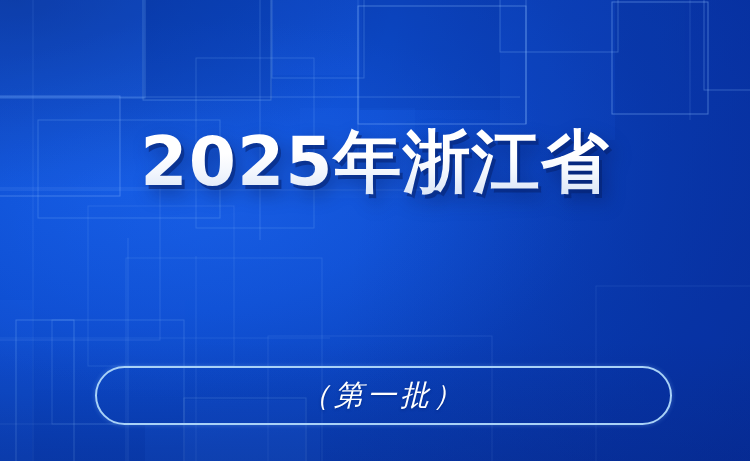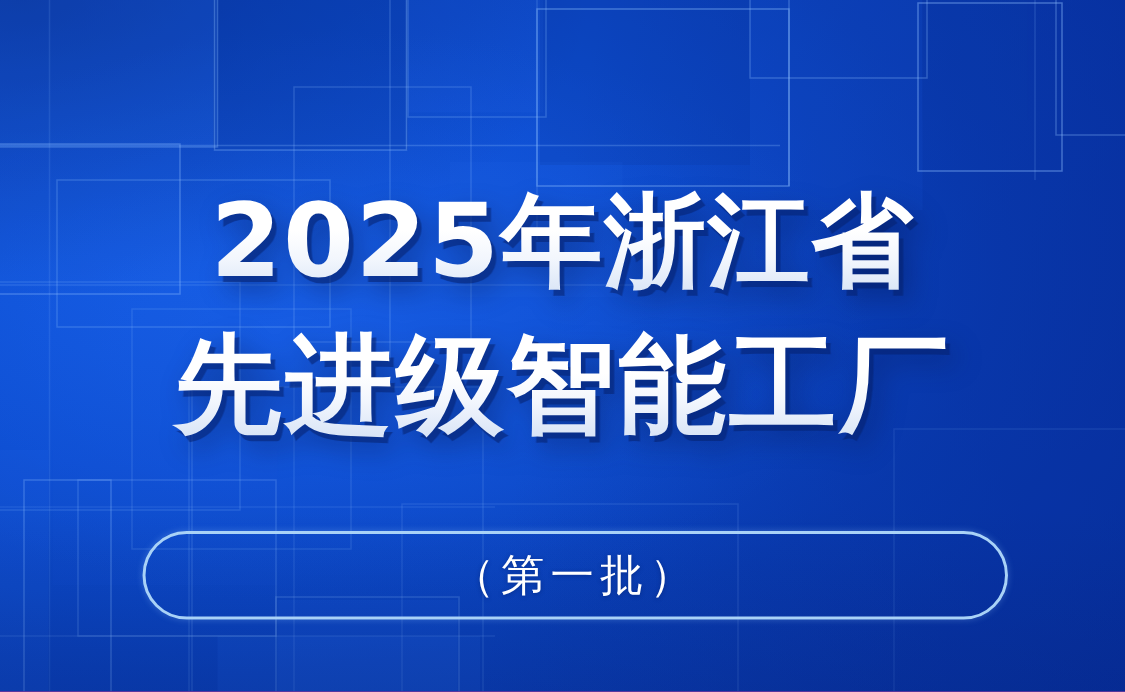--- a/index.html
+++ b/index.html
@@ -94,31 +94,32 @@
   }
   .tline.line2 {
     font-size: 72px;
     letter-spacing: 2px;
   }
 
   
   .badge-wrap {
     position: absolute;
     left: 95px;
-    top: 354px;
+    top: 366px;
     width: 577px;
     height: 59px;
     z-index: 6;
     display: flex;
     align-items: center;
     justify-content: center;
     border: 2px solid #a9d2f7;
     border-radius: 30px;
     box-sizing: border-box;
     box-shadow: 0 0 5px rgba(150,200,255,0.30);
+    font-style: italic;
   }
   .badge-text {
     font-family: "DejaVu Sans", "Liberation Sans", sans-serif;
     font-size: 29px;
     font-weight: 500;
     letter-spacing: 4px;
     color: #ffffff;
     white-space: nowrap;
     text-shadow: 0 1px 3px rgba(5,28,95,0.45);
   }
@@ -192,20 +193,19 @@
         <line x1="0" y1="424" x2="330" y2="424" opacity="0.14"></line>
         <line x1="690" y1="0" x2="690" y2="120" opacity="0.16"></line>
       </g>
     </svg>
   </div>
 
   <div class="bg-bottom-dark"></div>
 
   <div class="headline">
     <span class="tline line1">2025年浙江省</span>
-    <span class="tline line2">先进级智能工厂</span>
   </div>
 
   <div class="badge-wrap">
     <span class="badge-text">（第一批）</span>
   </div>
 
 </div>
 
 </body></html>

